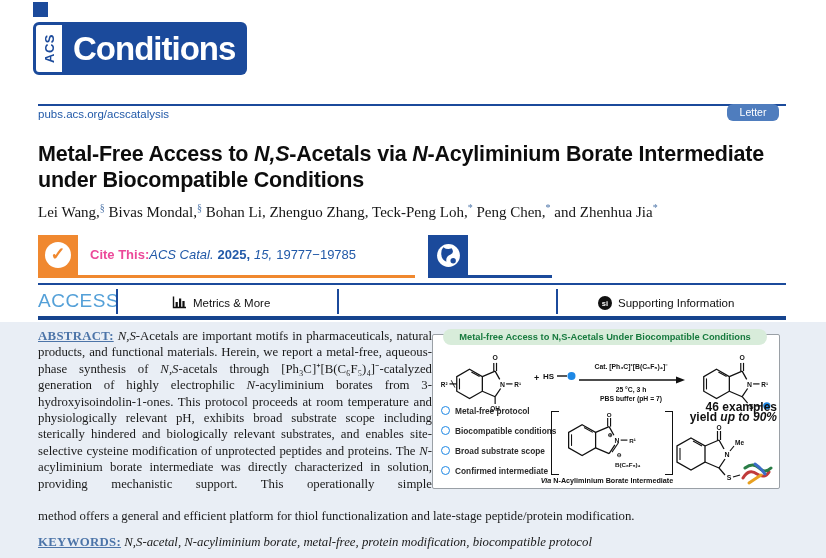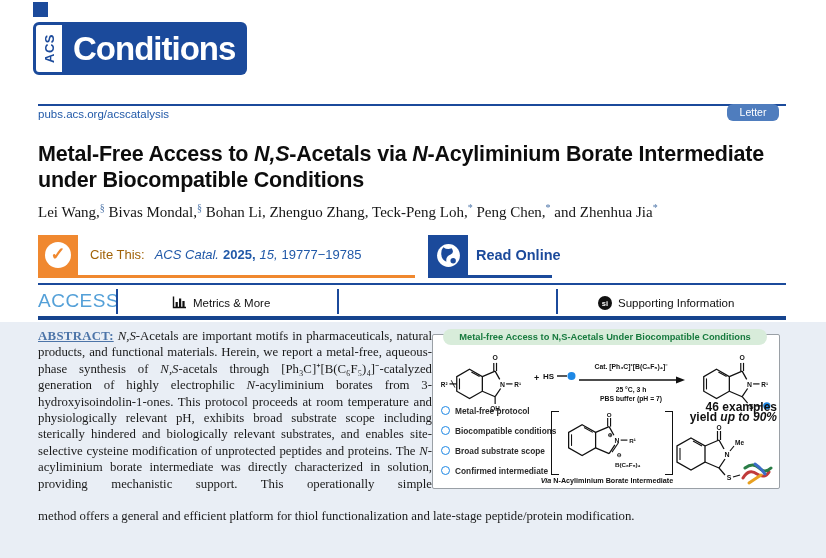--- a/index.html
+++ b/index.html
@@ -32,21 +32,21 @@
   .title .it{font-style:italic;}
   .authors{left:38px;top:202px;width:748px;font-family:"Liberation Serif",serif;font-size:15px;color:#151515;}
   .authors sup{color:var(--label-blue);font-size:10px;}
 
   
   .cite-icon{left:38px;top:235px;width:40px;height:40px;background:var(--orange);
              display:flex;align-items:center;justify-content:center;}
   .cite-icon .check{width:26px;height:26px;border-radius:50%;background:#fff;color:var(--orange);
                     font-weight:bold;font-size:18px;line-height:25px;text-align:center;}
   .cite-text{left:90px;top:241px;height:28px;line-height:28px;font-size:13px;white-space:nowrap;}
-  .cite-text .lbl{font-weight:normal;color:#a16207;margin-right:10px;}
+  .cite-text .lbl{font-weight:bold;color:#ec4899;margin-right:0;}
   .cite-text .jr{font-style:italic;color:var(--link-blue);margin-right:4px;}
   .cite-text .yr{font-weight:bold;color:var(--link-blue);margin-right:4px;}
   .cite-text .vol{font-style:italic;color:var(--link-blue);margin-right:4px;}
   .cite-text .pg{color:var(--link-blue);}
   .rule-orange{left:38px;top:275px;width:377px;height:3px;background:var(--orange);}
   .read-icon{left:428px;top:235px;width:40px;height:40px;background:var(--acs-blue);
              display:flex;align-items:center;justify-content:center;}
   .read-text{left:476px;top:241px;height:28px;line-height:28px;font-size:14.5px;font-weight:bold;color:var(--acs-blue);}
   .rule-blue{left:428px;top:275px;width:124px;height:3px;background:var(--acs-blue);}
 
@@ -117,21 +117,20 @@
   </div>
   <div class="abs rule-orange"></div>
 
   <div class="abs read-icon">
     <svg width="27" height="27" viewBox="0 0 26 26">
       <circle cx="13" cy="13" r="11" fill="#fff"></circle>
       <path d="M8,5 q4,3 8,1 q3,4 -1,6 q-5,2 -4,7 q-5,-2 -5,-8 q0,-4 2,-6 Z" fill="#1B4A9B"></path>
       <circle cx="17.5" cy="18" r="2.6" fill="#1B4A9B"></circle>
     </svg>
   </div>
-  <div class="abs read-text">Read Online</div>
   <div class="abs rule-blue"></div>
 
   <div class="abs rule-thin"></div>
   <div class="abs access-label">ACCESS</div>
   <div class="abs vdiv" style="left:116px;"></div>
   <div class="abs acc-item" style="left:172px;">
     <svg width="15" height="13" viewBox="0 0 15 13">
       <path d="M1.5,0.5 V11.5 H14" stroke="#111" stroke-width="1.4" fill="none"></path>
       <rect x="3.6" y="6" width="2.2" height="5.5" fill="#111"></rect>
       <rect x="7" y="2.5" width="2.2" height="9" fill="#111"></rect>
@@ -143,20 +142,21 @@
   <div class="abs vdiv" style="left:556px;"></div>
   <div class="abs acc-item" style="left:598px;justify-content:space-between;">
     <span class="si-circle">si</span>
     <span>Supporting Information</span>
   </div>
   <div class="abs rule-thick"></div>
 
   <div class="abs abs-bg"></div>
   <div class="abs abs-col"><span class="lbl">ABSTRACT:</span>&nbsp;<span class="it">N,S</span><span>-Acetals are important motifs in pharmaceuticals, natural products, and functional materials. Herein, we report a metal-free, aqueous-phase synthesis of </span><span class="it">N,S</span><span>-acetals through [Ph₃C]⁺[B(C₆F₅)₄]⁻-catalyzed generation of highly electrophilic </span><span class="it">N</span><span>-acyliminium borates from 3-hydroxyisoindolin-1-ones. This protocol proceeds at room temperature and physiologically relevant pH, exhibits broad substrate scope including sterically hindered and biologically relevant substrates, and enables site-selective cysteine modification of unprotected peptides and proteins. The </span><span class="it">N</span><span>-acyliminium borate intermediate was directly characterized in solution, providing mechanistic support. This operationally simple</span></div>
   <div class="abs abs-p2">method offers a general and efficient platform for thiol functionalization and late-stage peptide/protein modification.</div>
+  <div class="abs kw"><span class="lbl">KEYWORDS:</span>&nbsp;<span class="txt">N,S-acetal, N-acyliminium borate, metal-free, protein modification, biocompatible protocol</span></div>
 
   <div class="abs ga">
     <div class="abs banner">Metal-free Access to N,S-Acetals Under Biocompatible Conditions</div>
 
     <svg class="abs" style="left:4px;top:16px;" width="98" height="64" viewBox="0 0 100 70">
       <polygon points="32,20 46,28 46,44 32,52 18,44 18,28" fill="none" stroke="#111" stroke-width="1.4"></polygon>
       <line x1="21" y1="30" x2="21" y2="42" stroke="#111" stroke-width="1.2"></line>
       <line x1="34" y1="23" x2="43" y2="28" stroke="#111" stroke-width="1.2"></line>
       <path d="M46,28 L60,22 M60,22 L65,31 M66,41 L60,50 M60,50 L46,44" fill="none" stroke="#111" stroke-width="1.4"></path>
       <line x1="58.5" y1="22" x2="58.5" y2="13" stroke="#111" stroke-width="1.3"></line>

